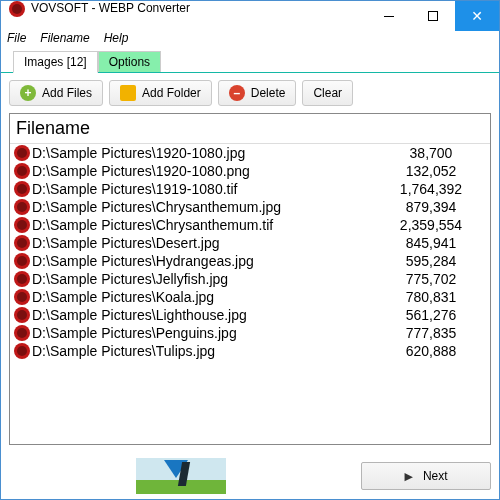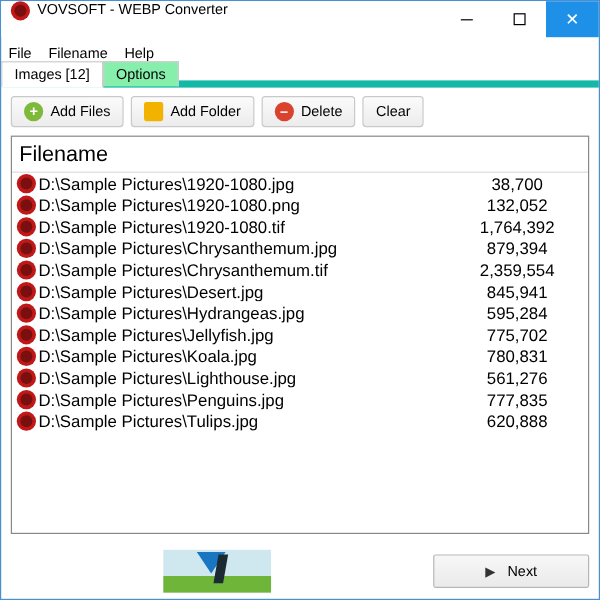--- a/index.html
+++ b/index.html
@@ -8,22 +8,22 @@
   .titlebar { height: 30px; background: #fff; display: flex; align-items: flex-start; padding: 0 0 0 8px; }
   .titlebar-icon { width: 16px; height: 16px; background: #c01818; border-radius: 50%; margin-right: 6px; position: relative; }
   .titlebar-icon::before { content:""; position:absolute; inset:3px; background:#7a0f0f; border-radius:50%; }
   .titlebar-title { flex: 1; font-size: 12px; color: #000; }
   .winbtns { display: flex; height: 100%; }
   .winbtn { width: 44px; display: flex; align-items: center; justify-content: center; color: #000; }
   .winbtn.min span { width:10px; height:1px; background:#000; display:block; }
   .winbtn.max span { width:10px; height:10px; border:1px solid #000; display:block; }
   .winbtn.close { background: #1e90e8; color: #fff; }
   .winbtn.close span { font-size: 14px; line-height: 1; }
-  .menubar { height: 20px; display: flex; align-items: flex-end; padding: 0 6px; gap: 14px; font-size: 12px; color: #000; }
-  .tabs { height: 22px; display: flex; align-items: flex-start; padding: 0 0; border-bottom: 6px solid #14b8a6; }
+  .menubar { height: 20px; display: flex; align-items: flex-start; padding: 0 6px; gap: 14px; font-size: 12px; color: #000; font-style: italic; }
+  .tabs { height: 22px; display: flex; align-items: flex-start; padding: 0 12px; border-bottom: 1px solid #14b8a6; }
   .tab { padding: 3px 10px; border: 1px solid #ccc; border-bottom: none; background: #fff; font-size: 12px; position: relative; }
   .tab.active { background: #fff; border-bottom: 1px solid #fff; margin-bottom: -1px; }
   .tab.inactive { background: #86efac; }
   .toolbar { height: 40px; display: flex; align-items: center; padding: 6px 8px; gap: 6px; }
   .tbtn { height: 26px; display: flex; align-items: center; gap: 6px; padding: 0 10px; border: 1px solid #c9c9c9; background: linear-gradient(#fbfbfb,#ececec); border-radius: 3px; font-size: 12px; color: #000; }
   .tbtn .ic { width: 16px; height: 16px; border-radius: 50%; display: flex; align-items: center; justify-content: center; font-weight: bold; color: #fff; font-size: 12px; }
   .ic.add { background: #7fb93a; }
   .ic.folder { background: #f2b200; border-radius: 2px; }
   .ic.del { background: #d9432e; }
   .listwrap { flex: 1; margin: 0 8px 8px 8px; border: 1px solid #888; overflow: hidden; display: flex; flex-direction: column; }
@@ -105,21 +105,21 @@
           <div class="rfn">D:\Sample Pictures\1920-1080.jpg</div>
           <div class="rsz">38,700</div>
         </div>
         <div class="row">
           <div class="ricon"></div>
           <div class="rfn">D:\Sample Pictures\1920-1080.png</div>
           <div class="rsz">132,052</div>
         </div>
         <div class="row">
           <div class="ricon"></div>
-          <div class="rfn">D:\Sample Pictures\1920-1080.tif</div>
+          <div class="rfn">D:\Sample Pictures\1919-1080.tif</div>
           <div class="rsz">1,764,392</div>
         </div>
         <div class="row">
           <div class="ricon"></div>
           <div class="rfn">D:\Sample Pictures\Chrysanthemum.jpg</div>
           <div class="rsz">879,394</div>
         </div>
         <div class="row">
           <div class="ricon"></div>
           <div class="rfn">D:\Sample Pictures\Chrysanthemum.tif</div>

